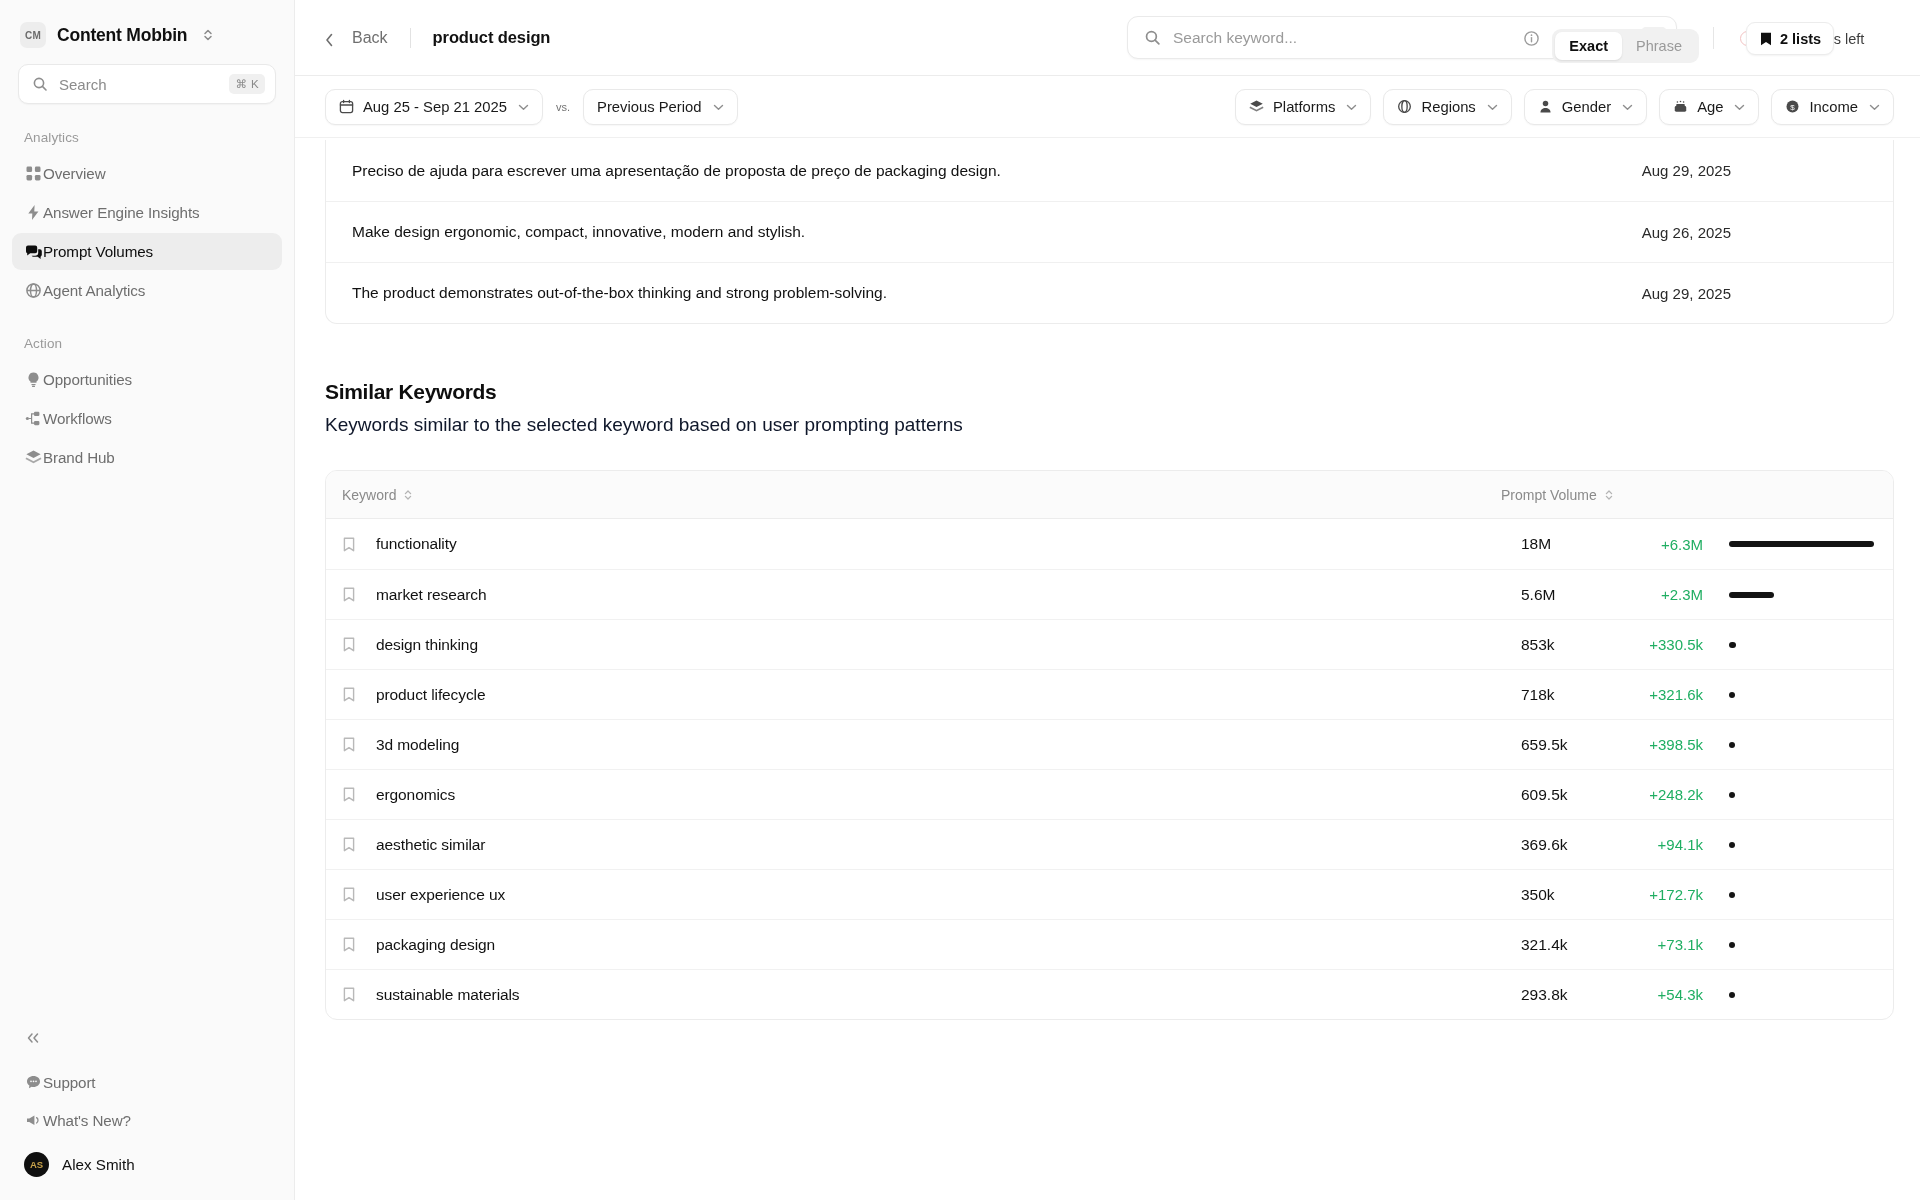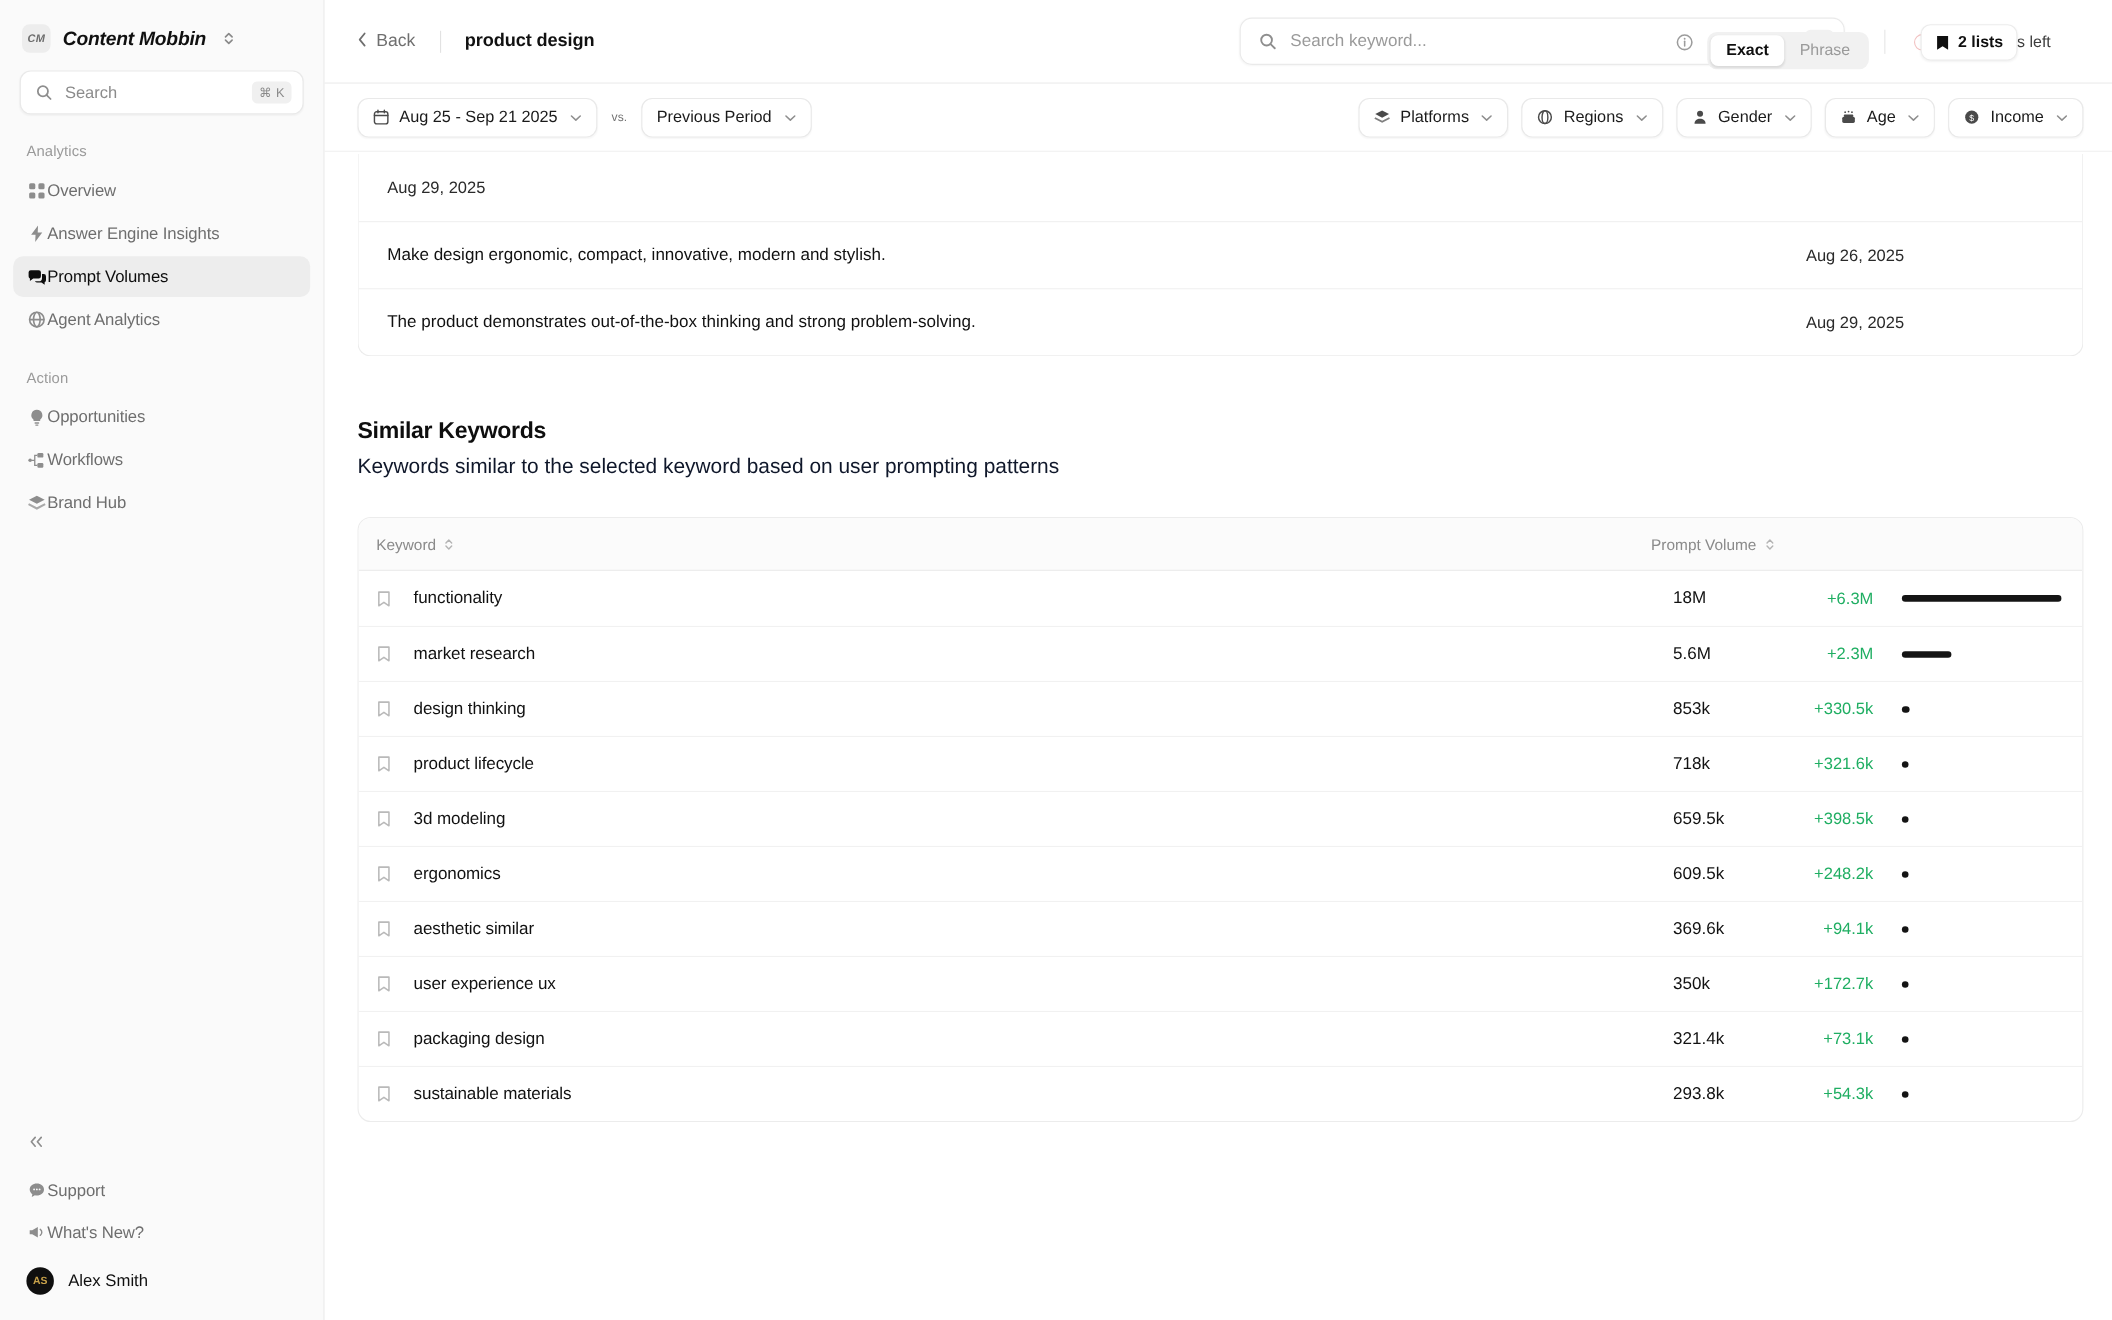--- a/index.html
+++ b/index.html
@@ -16,21 +16,20 @@
   .sidebar {
     width: 295px; height: 1200px; flex: 0 0 295px;
     background: #fafafa;
     border-right: 1px solid #ececec;
     display: flex; flex-direction: column;
     position: relative;
   }
   .org-row {
     display: flex; align-items: center; gap: 11px;
     padding: 22px 20px 10px 20px;
-    font-style: italic;
   }
   .org-badge {
     width: 26px; height: 26px; border-radius: 7px;
     background: #ededed; color: #6c6c6c;
     font-size: 10px; font-weight: 700;
     display: flex; align-items: center; justify-content: center;
     letter-spacing: .2px;
   }
   .org-name { font-size: 17.5px; font-weight: 700; color: #101010; letter-spacing: -.2px; }
   .org-caret { margin-left: 4px; color: #8a8a8a; display:flex; }
@@ -93,21 +92,21 @@
   
   .main { flex: 1; height: 1200px; display: flex; flex-direction: column; background:#fff; }
 
   .topbar {
     height: 76px; flex: 0 0 76px;
     border-bottom: 1px solid #ececec;
     display: flex; align-items: center;
     padding: 0 26px 0 30px;
     position: relative;
   }
-  .back-link { display: flex; align-items: flex-start; gap: 8px; color: #6f6f6f; font-size: 16px; cursor: pointer; }
+  .back-link { display: flex; align-items: flex-end; gap: 18px; color: #6f6f6f; font-size: 16px; cursor: pointer; }
   .vdiv { width: 1px; height: 20px; background: #e2e2e2; margin: 0 22px; }
   .page-title { font-size: 16.5px; font-weight: 700; color: #111; letter-spacing: -.1px; }
 
   .kw-search {
     position: absolute; left: 832px; top: 16px;
     width: 550px; height: 43px;
     border: 1px solid #eaeaea; border-radius: 11px;
     background: #fff;
     display: flex; align-items: center;
     padding: 0 9px 0 16px;
@@ -523,20 +522,21 @@
               </svg>
           </span>
         </div>
       </div>
     </div>
 
     <div class="content">
 
       <section class="prompt-card">
         <div class="prompt-row">
+          <span>Preciso de ajuda para escrever uma apresentação de proposta de preço de packaging design.</span>
           <span class="prompt-date">Aug 29, 2025</span>
         </div>
         <div class="prompt-row">
           <span>Make design ergonomic, compact, innovative, modern and stylish.</span>
           <span class="prompt-date">Aug 26, 2025</span>
         </div>
         <div class="prompt-row">
           <span>The product demonstrates out-of-the-box thinking and strong problem-solving.</span>
           <span class="prompt-date">Aug 29, 2025</span>
         </div>

